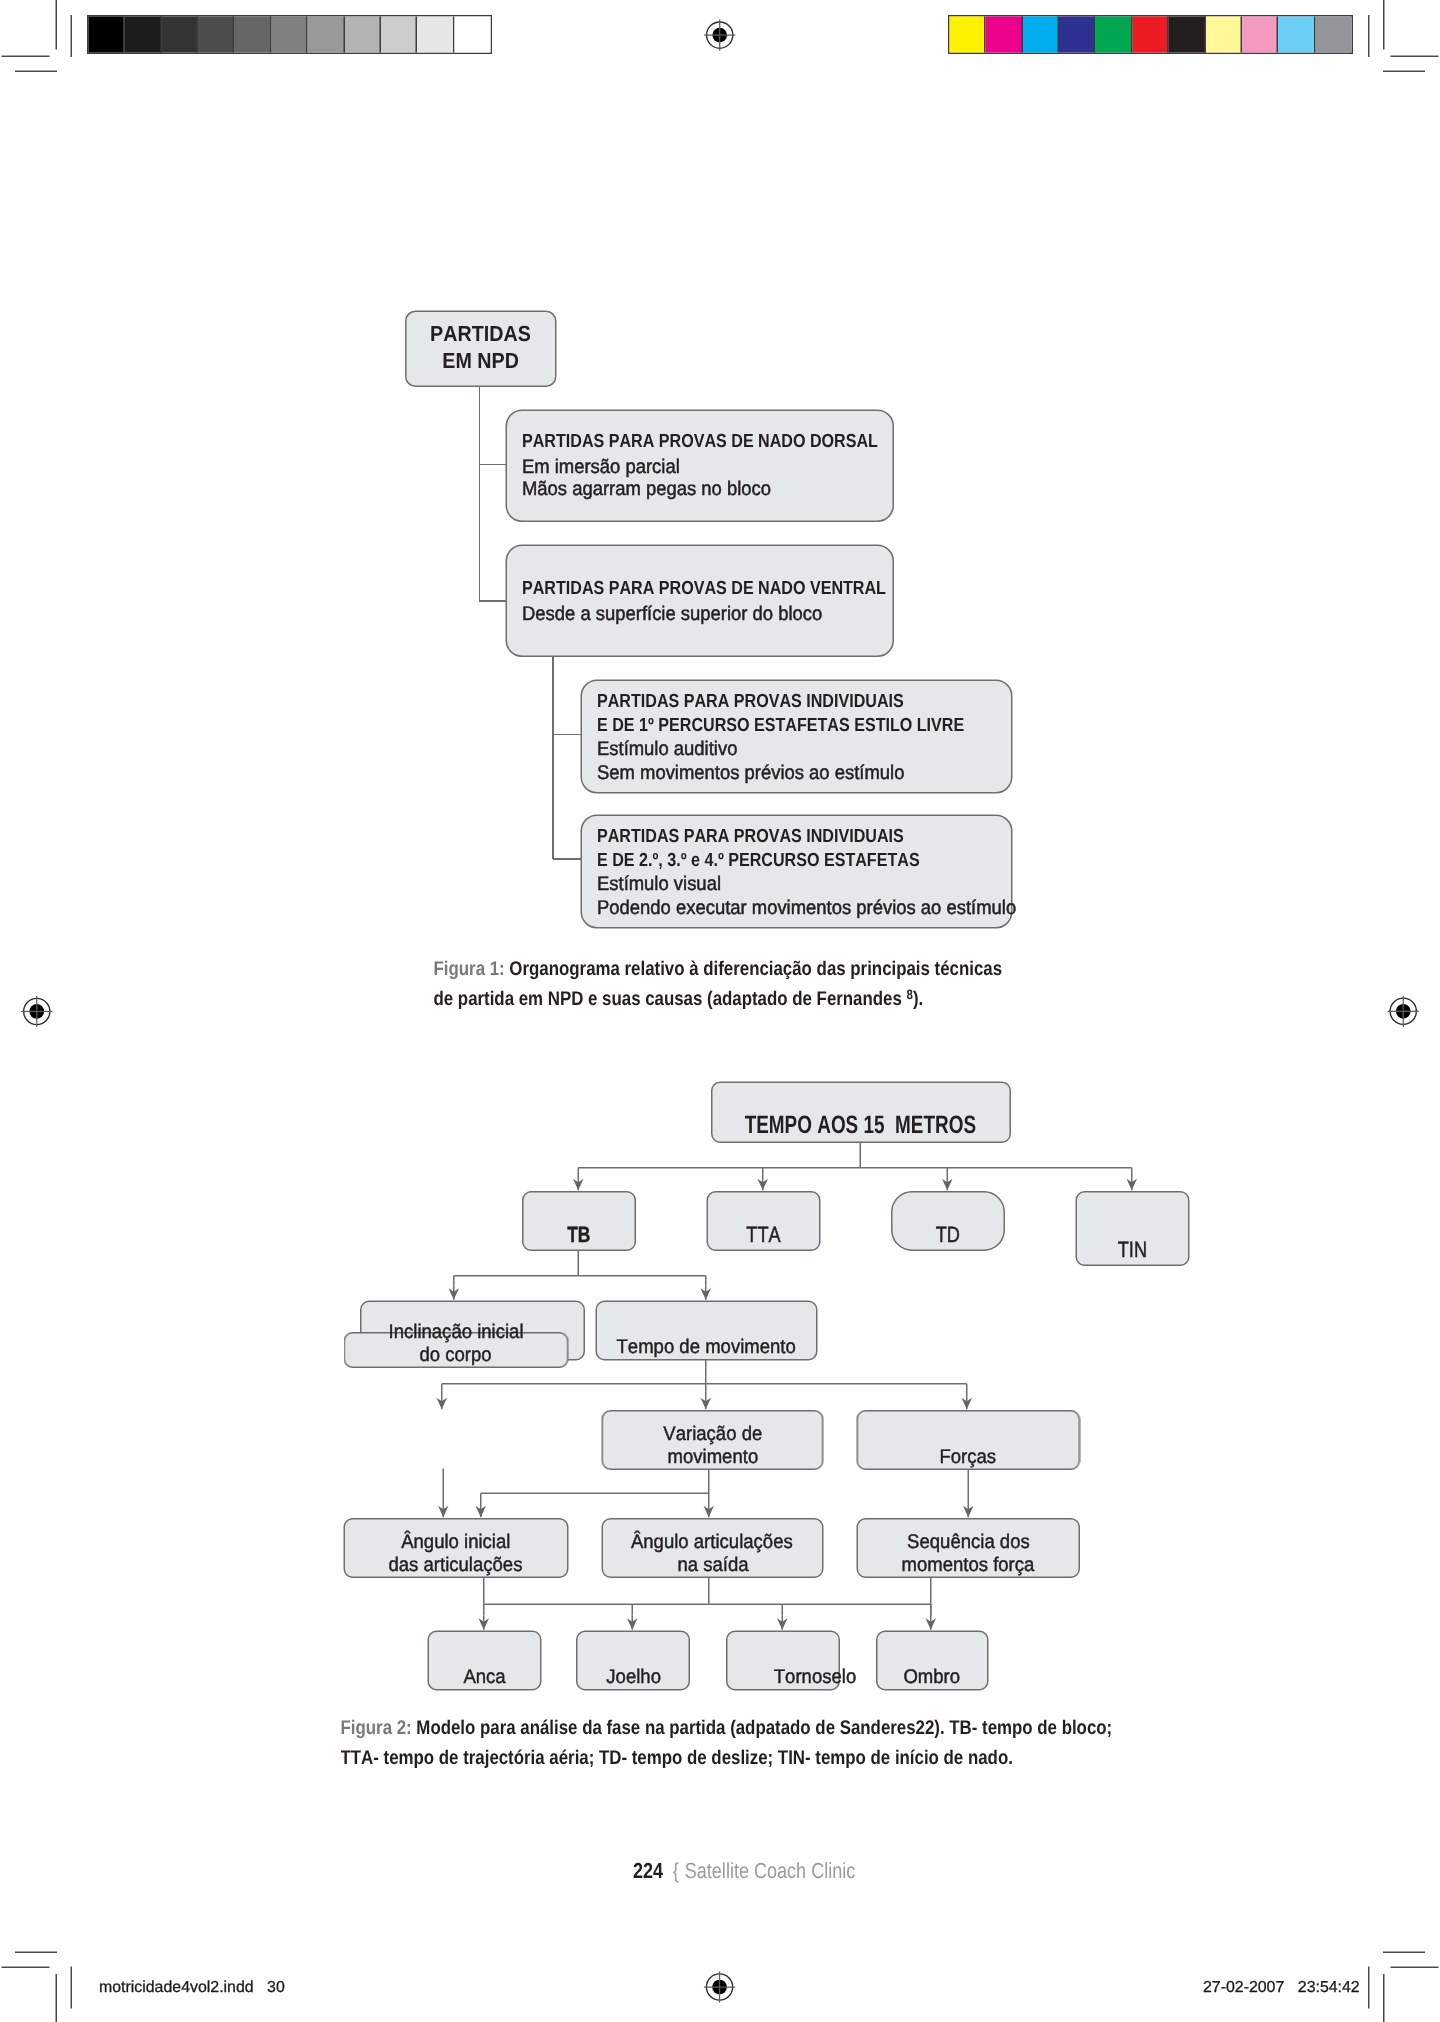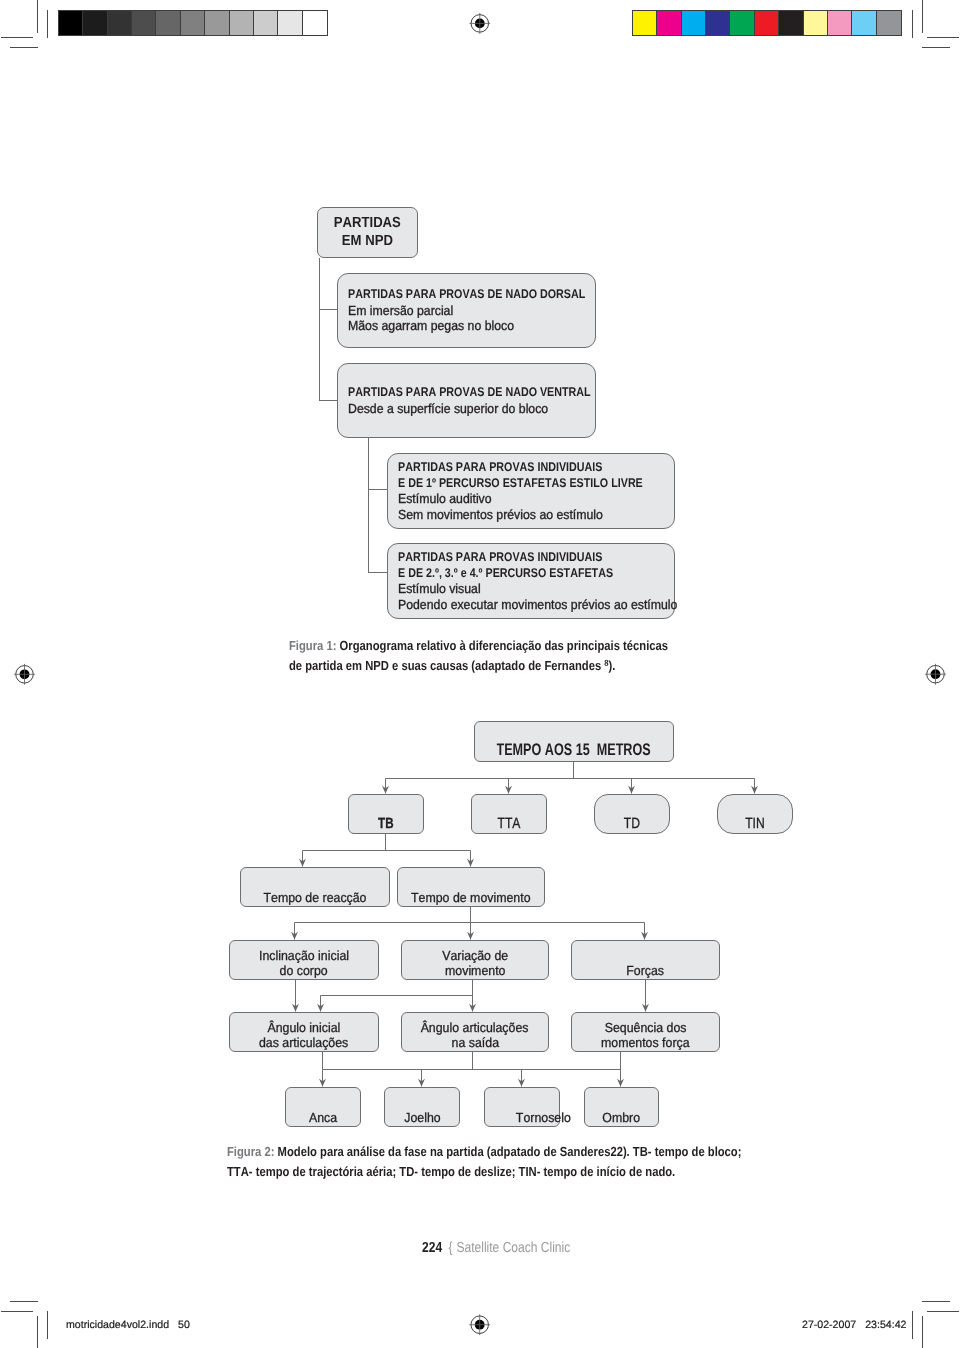--- a/index.html
+++ b/index.html
@@ -33,21 +33,21 @@
   svg.arrowlayer{position:absolute;left:0;top:0;width:960px;height:1348px;overflow:visible;}
 
   
   .node .ttl,.node .bdy{
     position:relative;white-space:nowrap;
     transform-origin:0 50%;
   }
   .node .ttl{font-weight:700;font-size:12.6px;line-height:15.5px;transform:scale3d(0.852,1,1);}
   .node .bdy{font-weight:400;font-size:13.2px;line-height:15.5px;transform:scale3d(0.932,1,1);-webkit-text-stroke:0.33px #231f20;}
 
-  .n-root{padding:0;display:flex;flex-direction:column;align-items:center;justify-content:center;margin-left:47px;}
+  .n-root{padding:0;display:flex;flex-direction:column;align-items:center;justify-content:center;}
   .n-root .ttl{font-size:14.6px;line-height:17.8px;transform:scale3d(0.9,1,1);transform-origin:50% 50%;}
   .node.r2{padding:0 0 0 10px;display:flex;flex-direction:column;justify-content:center;}
 
   .caption{position:absolute;color:#231f20;}
   .cap-lbl{color:#77797c;font-weight:700;}
   .cap-txt{font-weight:700;}
   .caption > div{font-size:13.2px;line-height:20px;white-space:nowrap;
      transform:scale3d(0.852,1,1);transform-origin:0 50%;}
   .cap-sup{font-size:9px;position:relative;top:-4px;vertical-align:baseline;font-weight:700;line-height:0;}
 
@@ -272,32 +272,32 @@
 
     <div class="node r3 f2 f2-lvl1 bold" style="left:348px;top:794px;width:76px;height:40px;">
       <span>TB</span>
       </div>
     <div class="node r3 f2 f2-lvl1" style="left:471px;top:794px;width:76px;height:40px;">
       <span>TTA</span>
       </div>
     <div class="node r3 f2 f2-lvl1" style="left:594px;top:794px;width:76px;height:40px;border-radius:14px;">
       <span>TD</span>
       </div>
-    <div class="node r3 f2 f2-lvl1" style="left:717px;top:794px;width:76px;height:40px;border-radius:16px;">
+    <div class="node r3 f2 f2-lvl1" style="left:717px;top:794px;width:76px;height:50px;">
       <span>TIN</span>
       </div>
 
     <div class="node r3 f2 f2-body" style="left:240px;top:867px;width:150px;height:40px;">
       <span>Tempo de reacção</span>
       </div>
     <div class="node r3 f2 f2-body" style="left:397px;top:867px;width:148px;height:40px;">
       <span>Tempo de movimento</span>
       </div>
 
-    <div class="node r3 f2 f2-body" style="left:229px;top:940px;width:150px;height:40px;">
+    <div class="node r3 f2 f2-body" style="left:229px;top:888px;width:150px;height:24px;">
       <span>Inclinação inicial</span>
       <span>do corpo</span>
       </div>
     <div class="node r3 f2 f2-body" style="left:401px;top:940px;width:148px;height:40px;">
       <span>Variação de</span>
       <span>movimento</span>
       </div>
     <div class="node r3 f2 f2-body" style="left:571px;top:940px;width:149px;height:40px;">
       <span>Forças</span>
       </div>
@@ -332,19 +332,19 @@
       <div><span class="cap-lbl">Figura 2: </span><span class="cap-txt">Modelo para análise da fase na partida (adpatado de Sanderes22). TB- tempo de bloco;</span></div>
       <div><span class="cap-txt">TTA- tempo de trajectória aéria; TD- tempo de deslize; TIN- tempo de início de nado.</span></div>
     </div>
   </div>
 
   <div class="pagefoot" style="left:422px;top:1239px;">
     <span class="pg-num">224</span><span class="pg-brace">{</span><span class="pg-pub">Satellite Coach Clinic</span>
   </div>
 
   <div class="printfoot" style="left:66px;top:1319px;">
-    <span>motricidade4vol2.indd</span><span class="sp"></span><span>50</span>
+    <span>motricidade4vol2.indd</span><span class="sp"></span><span>30</span>
   </div>
   <div class="printfoot" style="left:802px;top:1319px;">
     <span>27-02-2007</span><span class="sp"></span><span>23:54:42</span>
   </div>
 
 </div>
 
 </body></html>

